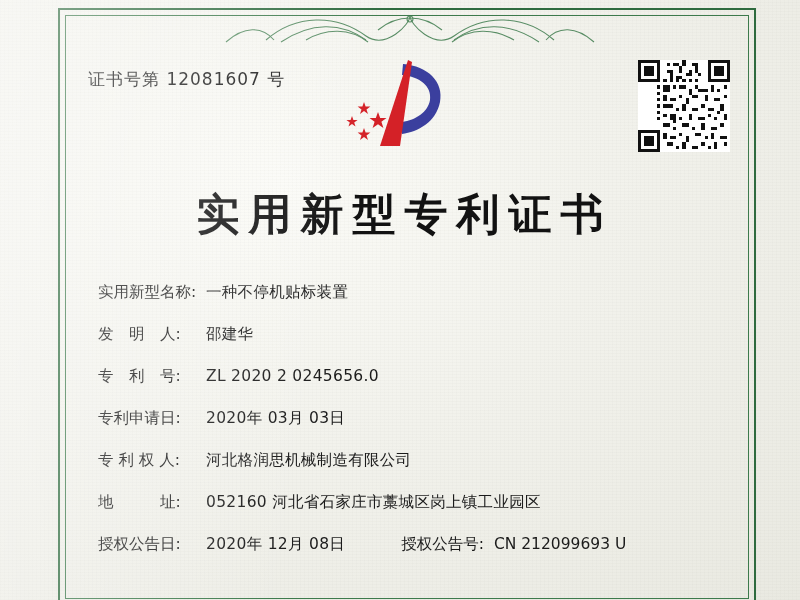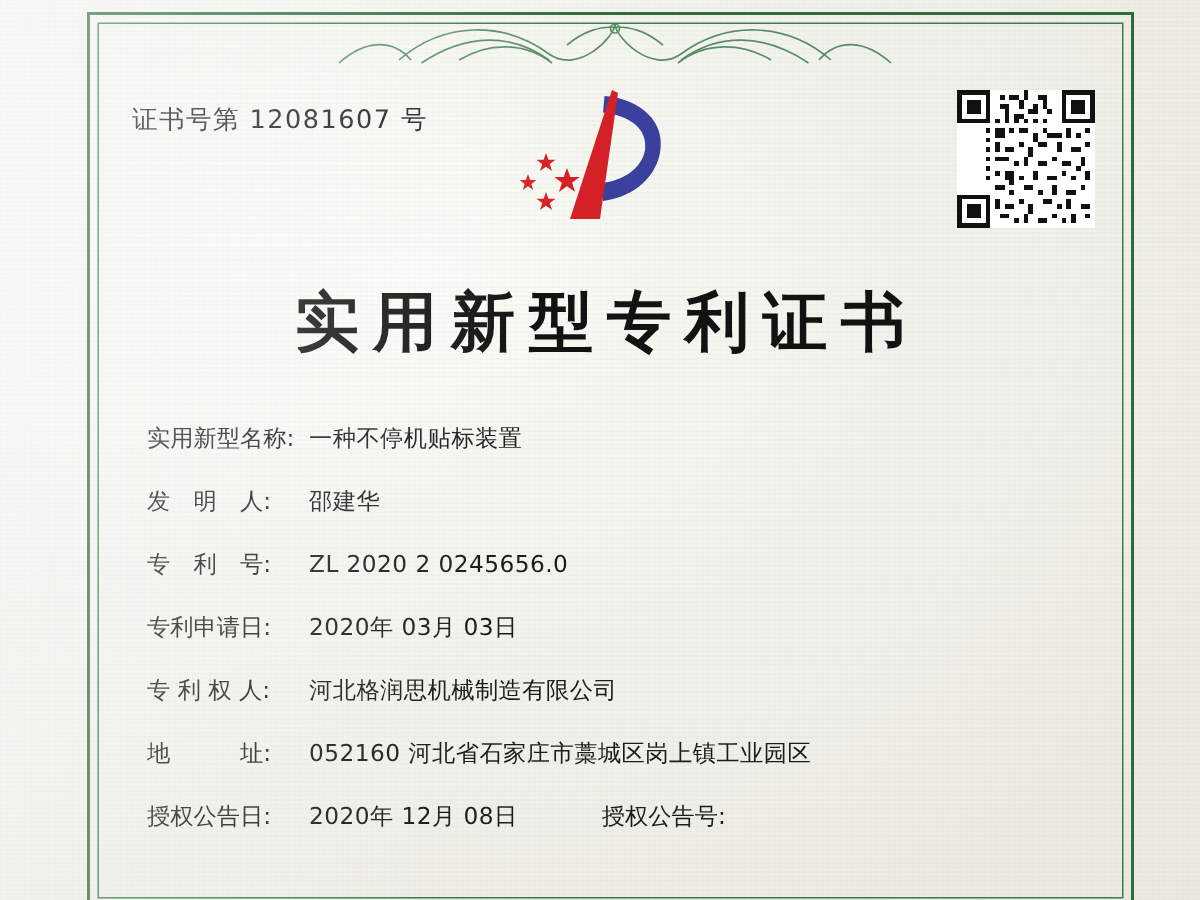--- a/index.html
+++ b/index.html
@@ -337,18 +337,19 @@
 
     <div class="field-row">
       <span class="field-label">地　　　址:</span>
       <span class="field-value">052160 河北省石家庄市藁城区岗上镇工业园区</span>
     </div>
 
     <div class="field-row split">
       <span class="field-label">授权公告日:</span>
       <span class="field-value">2020年 12月 08日</span>
       <span class="field-extra-label">授权公告号:</span>
+      <span class="field-extra-value">CN 212099693 U</span>
     </div>
 
   </div>
 
   <div class="sheen"></div>
 </div>
 
 </body></html>

